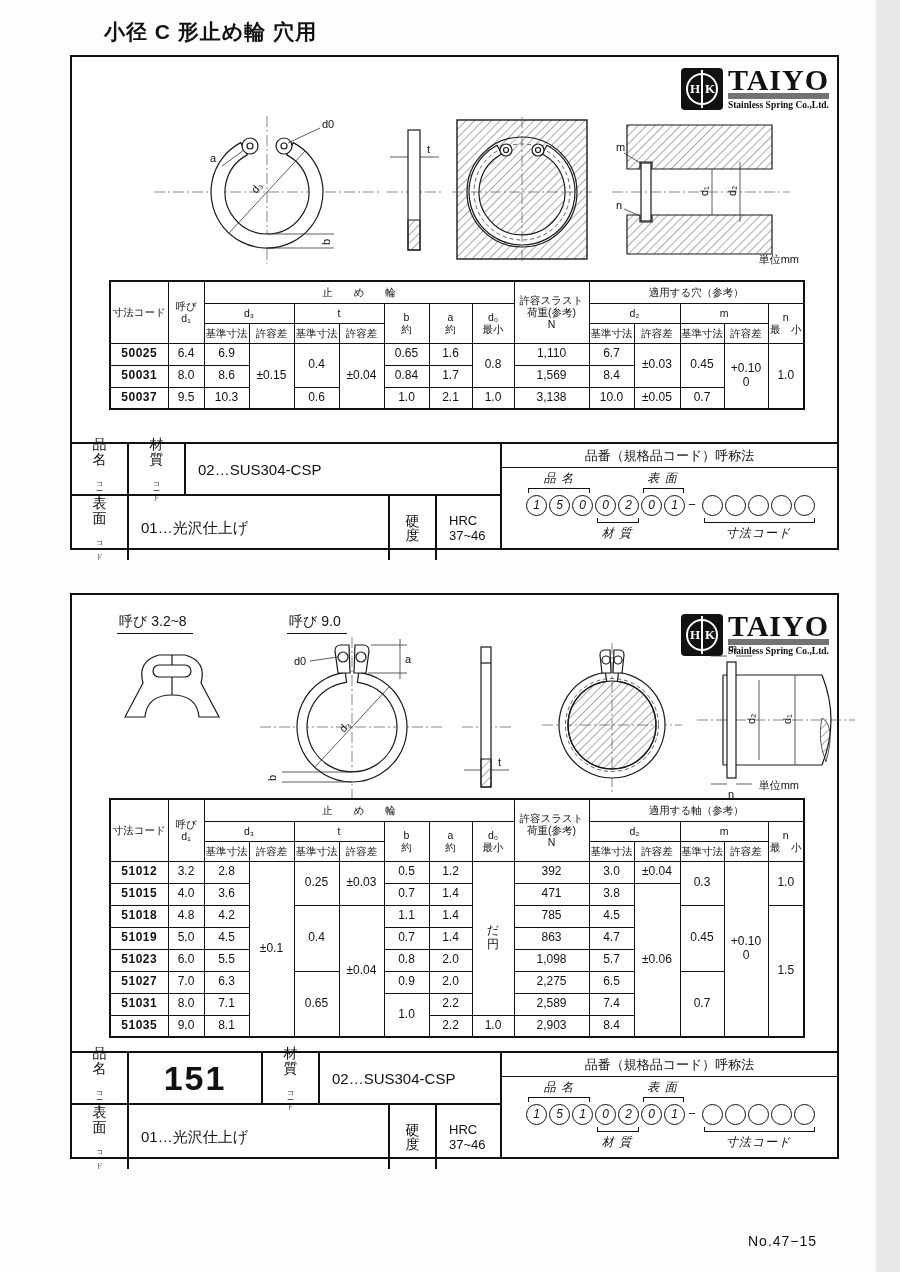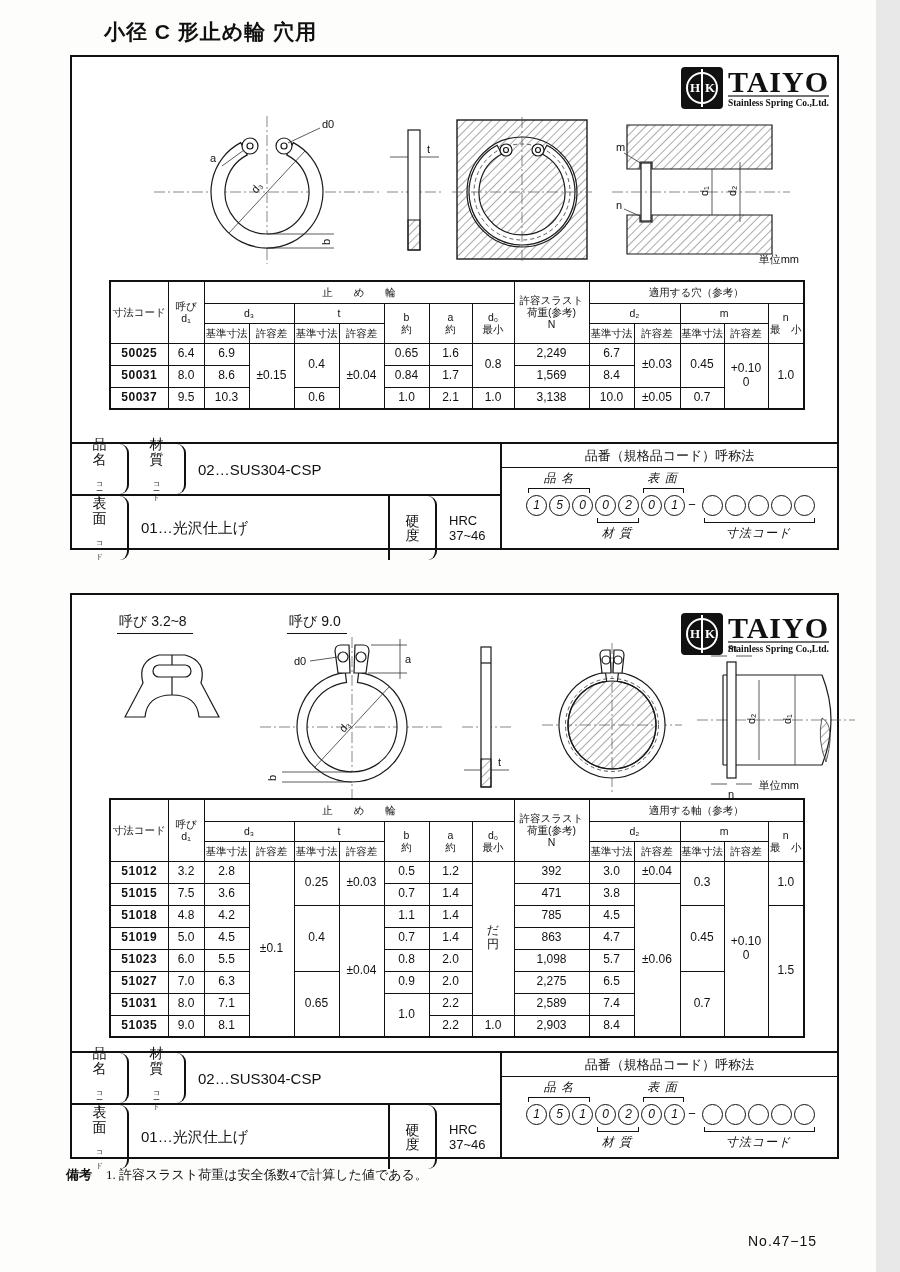--- a/index.html
+++ b/index.html
@@ -10,21 +10,21 @@
   #box1{top:55px;height:491px;}
   #box2{top:593px;height:562px;}
   
   .logo{position:absolute;display:flex;align-items:center;gap:5px;}
   .logo-mark{width:42px;height:42px;background:#111;border-radius:4px;position:relative;flex:0 0 auto;}
   .logo-circle{position:absolute;left:5px;top:5px;width:28px;height:28px;border:2.5px solid #fff;border-radius:50%;}
   .logo-bar{position:absolute;left:20px;top:2px;width:2.5px;height:38px;background:#fff;}
   .logo-h{position:absolute;left:9px;top:13px;color:#fff;font:bold 13px "Liberation Serif",serif;}
   .logo-k{position:absolute;left:24px;top:13px;color:#fff;font:bold 13px "Liberation Serif",serif;}
   .logo-name{font:bold 30px "Liberation Serif","DejaVu Serif",serif;letter-spacing:1px;line-height:26px;}
-  .logo-sub{font:bold 9.5px "Liberation Serif","DejaVu Serif",serif;border-top:2px solid #737373;padding-top:1px;}
+  .logo-sub{font:bold 9.5px "Liberation Serif","DejaVu Serif",serif;border-top:6px solid #737373;padding-top:1px;}
   
   .draw-area{position:absolute;}
   .draw-area svg{position:absolute;overflow:visible;}
   svg text{font:11px "Liberation Sans",sans-serif;fill:#111;}
   .ln{stroke:#1a1a1a;stroke-width:1.2;fill:none;}
   .thin{stroke:#333;stroke-width:0.8;fill:none;}
   .cl{stroke:#555;stroke-width:0.7;fill:none;stroke-dasharray:11 3 2 3;}
   .dash{stroke:#333;stroke-width:0.8;fill:none;stroke-dasharray:4 3;}
   .wh{fill:#fff;}
   .call-label{position:absolute;font-size:14px;border-bottom:1.2px solid #111;padding:0 6px 2px 2px;}
@@ -37,21 +37,21 @@
   .pre{white-space:pre-line;}
   td.dcell{white-space:pre-line;line-height:62px;font-size:12px;}
   tr.hr1{height:22px;} tr.hr2{height:20px;} tr.hr3{height:20px;} tr.dr{height:22px;}
   
   .info{position:absolute;left:0;bottom:0;width:765px;height:104px;border-top:2px solid #111;display:flex;background:#fff;}
   .info-left{width:428px;display:flex;flex-direction:column;}
   .irow{display:flex;border-bottom:2px solid #111;}
   .irow:last-child{border-bottom:none;flex:1;}
   .irow.r1{height:50px;}
   .icell{border-right:2px solid #111;display:flex;align-items:center;justify-content:center;}
-  .vlabel{flex-direction:column;gap:14px;border-radius:9px;}
+  .vlabel{flex-direction:column;gap:14px;}
   .vmain{width:17px;font-size:14px;line-height:1.05;word-break:break-all;text-align:center;}
   .vsub{width:9px;font-size:7px;line-height:1;word-break:break-all;text-align:center;}
   .bigcode{font-size:34px;font-weight:bold;letter-spacing:2px;}
   .ival{font-size:15px;justify-content:flex-start;padding-left:12px;}
   .hard{font-size:13px;text-align:left;}
   .naming{flex:1;border-left:2px solid #111;position:relative;}
   .ntitle{height:23px;line-height:23px;text-align:center;font-size:13px;border-bottom:1.5px solid #111;}
   .nbody{position:absolute;left:0;top:24px;right:0;bottom:0;font-style:italic;}
   .circ{position:absolute;width:19px;height:19px;border:1.2px solid #111;border-radius:50%;
         text-align:center;line-height:19px;font-size:12px;}
@@ -213,21 +213,21 @@
         <tr class="dr">
           <td class="code">50025</td>
           <td>6.4</td>
           <td>6.9</td>
           <td rowspan="3">±0.15</td>
           <td rowspan="2">0.4</td>
           <td rowspan="3">±0.04</td>
           <td>0.65</td>
           <td>1.6</td>
           <td rowspan="2">0.8</td>
-          <td>2,249</td>
+          <td>1,110</td>
           <td>6.7</td>
           <td rowspan="2">±0.03</td>
           <td rowspan="2">0.45</td>
           <td rowspan="3" class="pre">+0.10
 0</td>
           <td rowspan="3">1.0</td>
         </tr>
         <tr class="dr">
           <td class="code">50031</td>
           <td>8.0</td>
@@ -470,21 +470,21 @@
           <td>392</td>
           <td>3.0</td>
           <td>±0.04</td>
           <td rowspan="2">0.3</td>
           <td rowspan="8" class="pre">+0.10
 0</td>
           <td rowspan="2">1.0</td>
         </tr>
         <tr class="dr">
           <td class="code">51015</td>
-          <td>7.5</td>
+          <td>4.0</td>
           <td>3.6</td>
           <td>0.7</td>
           <td>1.4</td>
           <td>471</td>
           <td>3.8</td>
           <td rowspan="7">±0.06</td>
         </tr>
         <tr class="dr">
           <td class="code">51018</td>
           <td>4.8</td>
@@ -548,20 +548,21 @@
       </tbody>
     </table>
 
     <div class="info">
       <div class="info-left">
         <div class="irow r1">
           <div class="icell vlabel" style="width:55px;">
             <div class="vmain">品名</div>
               <div class="vsub">コード</div>
           </div>
+          <div class="icell bigcode" style="width:132px;">151</div>
           <div class="icell vlabel" style="width:55px;">
             <div class="vmain">材質</div>
               <div class="vsub">コード</div>
           </div>
           <div class="icell ival" style="flex:1;border-right:none;">02…SUS304-CSP</div>
         </div>
         <div class="irow">
           <div class="icell vlabel" style="width:55px;">
             <div class="vmain">表面</div>
               <div class="vsub">コード</div>
@@ -596,18 +597,15 @@
           <div class="circ" style="left:292px;top:27px;"></div>
           <div class="brk-bot" style="left:95px;top:50px;width:40px;"></div>
           <div class="brk-bot" style="left:202px;top:50px;width:109px;"></div>
           <div class="nlab" style="left:93px;top:57px;width:44px;">材 質</div>
           <div class="nlab" style="left:202px;top:57px;width:109px;">寸法コード</div>
         </div>
       </div>
     </div>
   </div>
 
-  <div class="note" style="left:66px;top:1166px;">
-    <b>備考</b><span>1. 許容スラスト荷重は安全係数4で計算した値である。</span>
-  </div>
   <div class="pageno" style="left:748px;top:1233px;">No.47−15</div>
 
 </div>
 
 </body></html>

